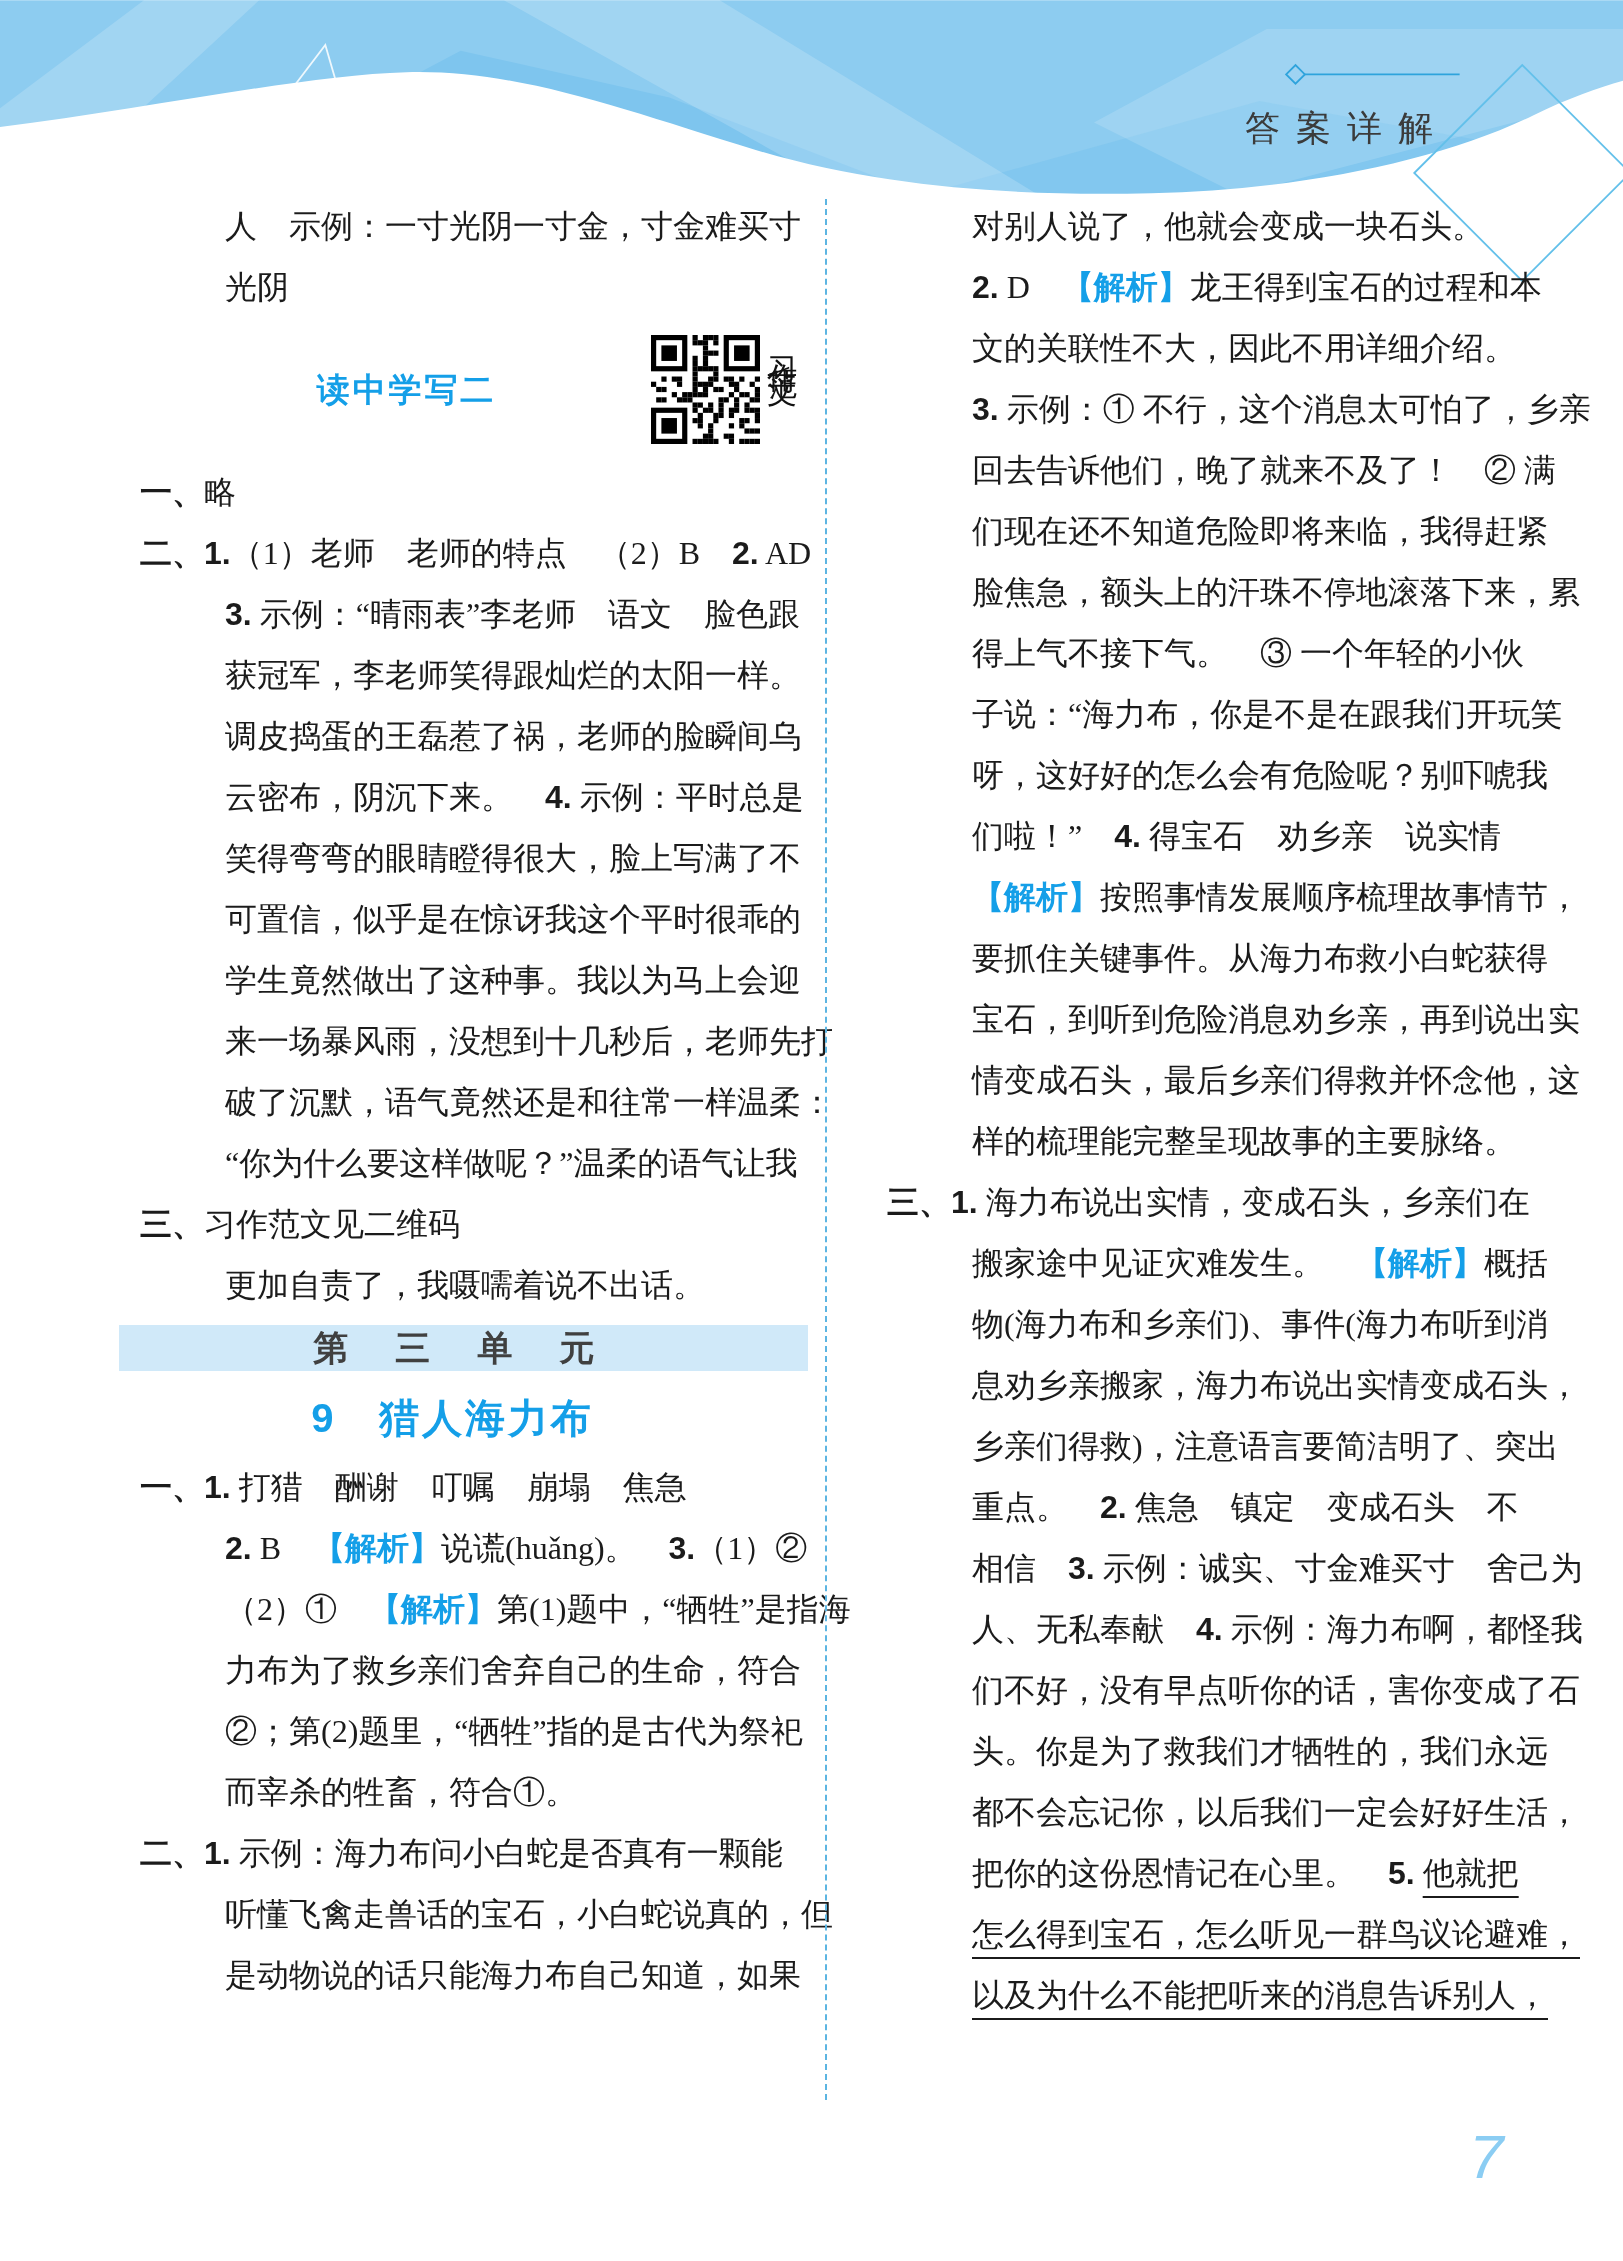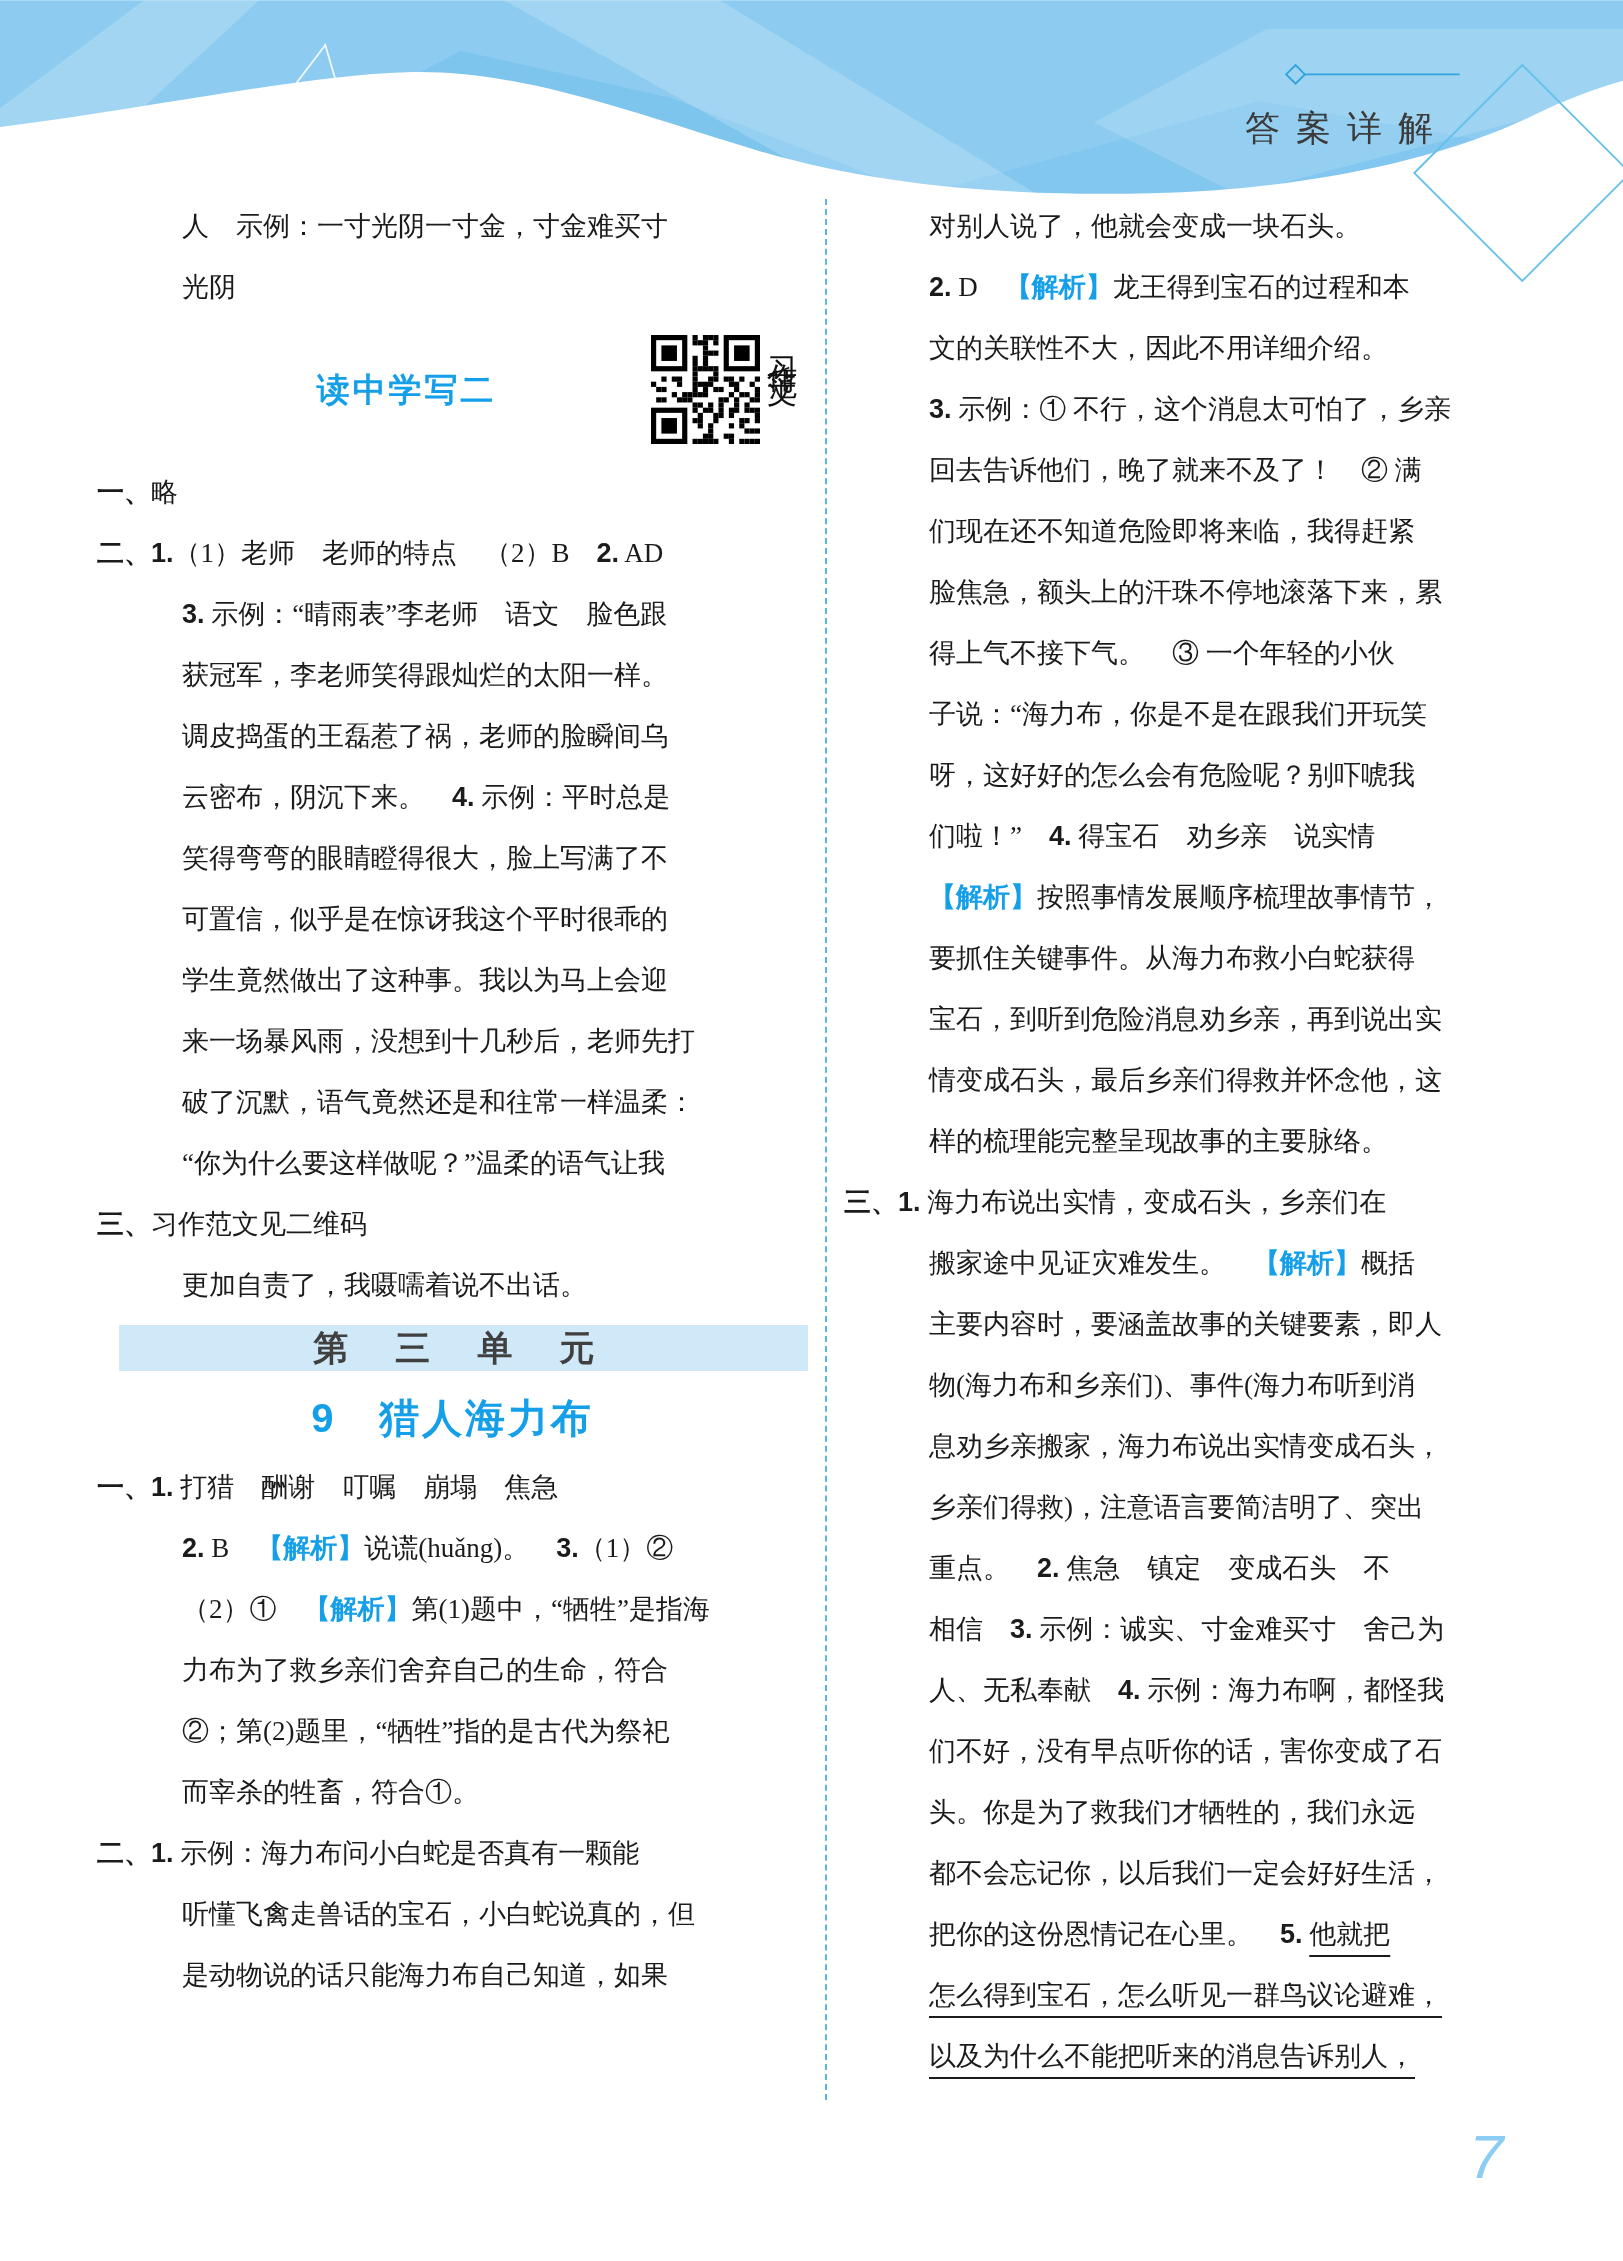--- a/index.html
+++ b/index.html
@@ -9,21 +9,21 @@
   }
   .hdr{position:absolute;top:0;left:0;width:1623px;height:310px;pointer-events:none;}
   .hdr-title{
     position:absolute;left:1245px;top:105px;font-family:"Liberation Sans","DejaVu Sans",sans-serif;
     font-weight:400;font-size:35px;letter-spacing:16px;color:#3b3b3b;white-space:nowrap;
   }
   .col{position:absolute;top:196px;}
   .col-left{left:97px;width:711px;}
   .col-right{left:844px;width:697px;}
   .divider{position:absolute;left:825px;top:199px;height:1901px;border-left:2.2px dashed #5cb5e2;}
-  .line{height:61px;line-height:61px;font-size:27px;white-space:nowrap;}
+  .line{height:61px;line-height:61px;font-size:32px;white-space:nowrap;margin-left:43px;}
   .t1{padding-left:85px;}
   .m,.n{font-family:"Liberation Sans","DejaVu Sans",sans-serif;font-weight:700;}
   .j{font-family:"Liberation Sans","DejaVu Sans",sans-serif;font-weight:700;color:#149fe8;}
   .u{text-decoration:underline;text-underline-offset:11.5px;text-decoration-thickness:2.2px;}
   .dot{position:relative;}
   .dot::after{content:"•";position:absolute;left:50%;transform:translateX(-50%);bottom:-0.50em;font-size:0.45em;color:#1b1b1b;}
   .hblock{position:relative;height:144px;}
   .htitle{
     position:absolute;left:43px;top:0;width:533px;height:144px;line-height:144px;text-align:center;
     font-family:"Liberation Sans","DejaVu Sans",sans-serif;font-weight:700;font-size:33px;
@@ -244,21 +244,20 @@
     <div class="line t1"><span>子说：“海力布，你是不是在跟我们开玩笑</span></div>
     <div class="line t1"><span>呀，这好好的怎么会有危险呢？别吓唬我</span></div>
     <div class="line t1"><span>们啦！”　</span><span class="n">4.</span><span> 得宝石　劝乡亲　说实情</span></div>
     <div class="line t1"><span class="j">【解析】</span><span>按照事情发展顺序梳理故事情节，</span></div>
     <div class="line t1"><span>要抓住关键事件。从海力布救小白蛇获得</span></div>
     <div class="line t1"><span>宝石，到听到危险消息劝乡亲，再到说出实</span></div>
     <div class="line t1"><span>情变成石头，最后乡亲们得救并怀念他，这</span></div>
     <div class="line t1"><span>样的梳理能完整呈现故事的主要脉络。</span></div>
     <div class="line t0"><span class="m">三、</span><span class="n">1.</span><span> 海力布说出实情，变成石头，乡亲们在</span></div>
     <div class="line t1"><span>搬家途中见证灾难发生。　</span><span class="j">【解析】</span><span>概括</span></div>
-    <div class="line t1"><span>主要内容时，要涵盖故事的关键要素，即人</span></div>
     <div class="line t1"><span>物(海力布和乡亲们)、事件(海力布听到消</span></div>
     <div class="line t1"><span>息劝乡亲搬家，海力布说出实情变成石头，</span></div>
     <div class="line t1"><span>乡亲们得救)，注意语言要简洁明了、突出</span></div>
     <div class="line t1"><span>重点。　</span><span class="n">2.</span><span> 焦急　镇定　变成石头　不</span></div>
     <div class="line t1"><span>相信　</span><span class="n">3.</span><span> 示例：诚实、寸金难买寸　舍己为</span></div>
     <div class="line t1"><span>人、无私奉献　</span><span class="n">4.</span><span> 示例：海力布啊，都怪我</span></div>
     <div class="line t1"><span>们不好，没有早点听你的话，害你变成了石</span></div>
     <div class="line t1"><span>头。你是为了救我们才牺牲的，我们永远</span></div>
     <div class="line t1"><span>都不会忘记你，以后我们一定会好好生活，</span></div>
     <div class="line t1"><span>把你的这份恩情记在心里。　</span><span class="n">5.</span><span> </span><span class="u">他就把</span></div>

